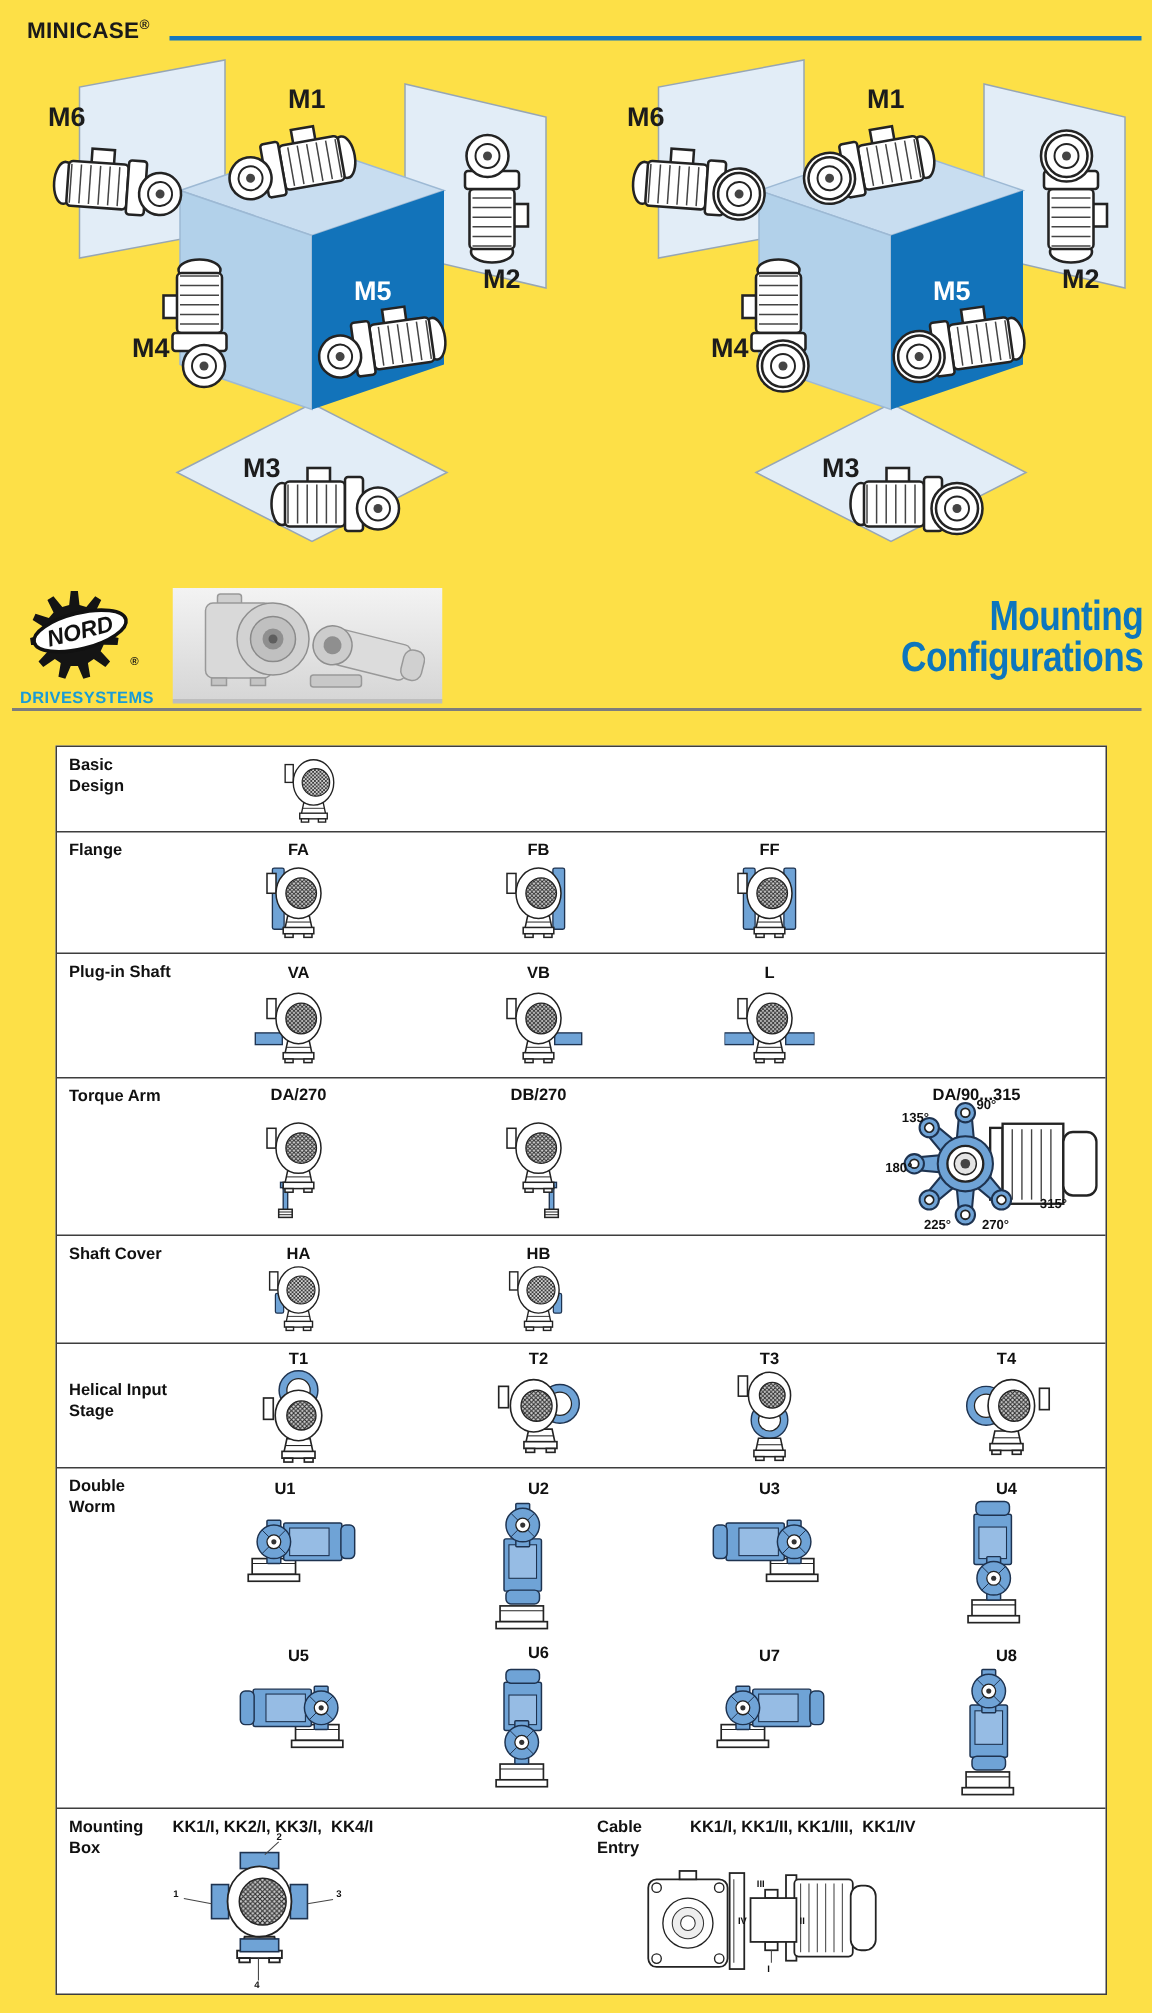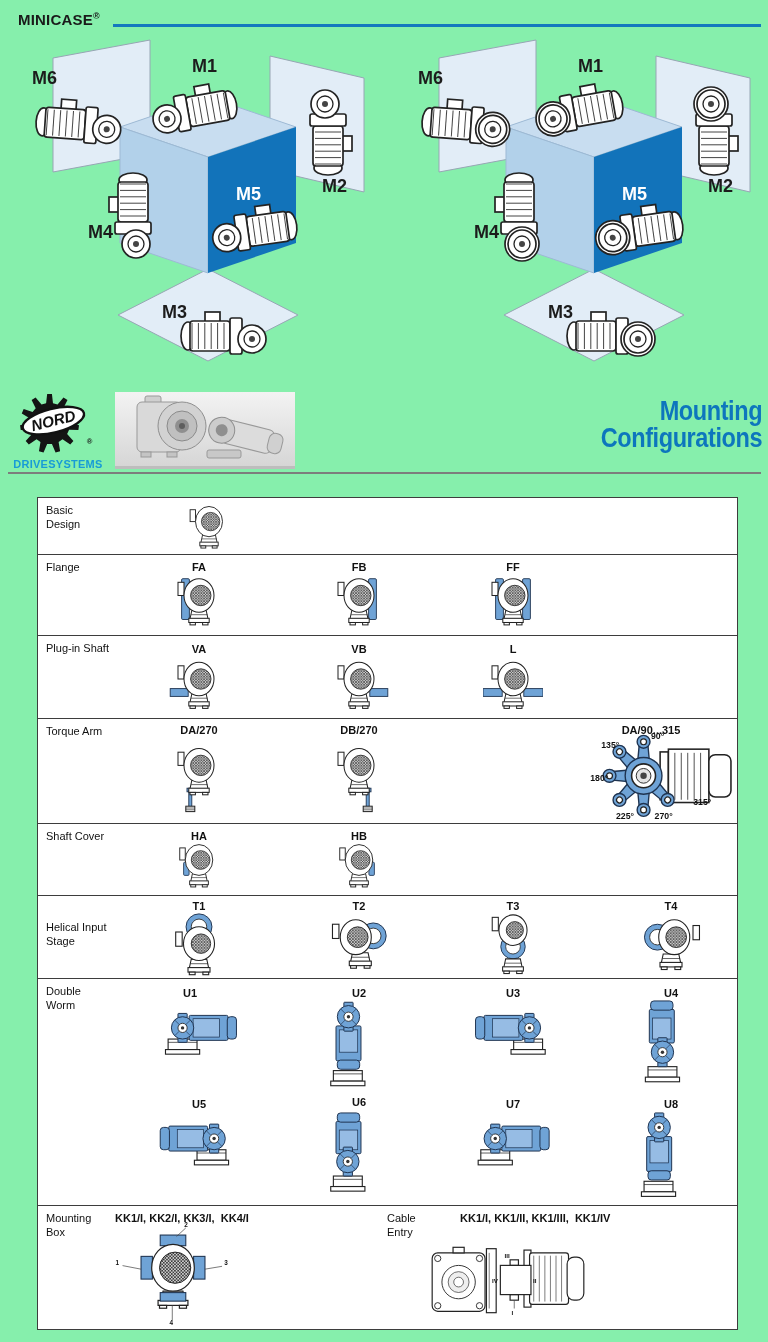--- a/index.html
+++ b/index.html
@@ -1,32 +1,32 @@
 <!DOCTYPE html>
 <html><head>
 <meta charset="utf-8">
 <style>
   html,body{margin:0;padding:0;background:#fff}
-  .page{position:relative;width:768px;height:1342px;background:#86efac;overflow:hidden;
+  .page{position:relative;width:768px;height:1342px;background:#fde047;overflow:hidden;
         font-family:"Liberation Sans",sans-serif;color:#111}
   .title{position:absolute;left:18px;top:11px;font-size:15px;font-weight:bold;color:#1a1a1a;letter-spacing:.2px}
   .title sup{font-size:9px}
   .blue-rule{position:absolute;left:113px;right:7px;top:24px;height:3px;background:#1478BE}
   .cube-svg{position:absolute;top:38px;width:368px;height:338px}
   .cube-svg.left{left:6px}
   .cube-svg.right{left:392px}
   .brand-logo{position:absolute;left:10px;top:392px;width:102px;height:84px}
   .photo{position:absolute;left:115px;top:392px;width:180px;height:78px}
   .heading{position:absolute;right:6px;top:397px;text-align:right;font-weight:bold;font-size:28px;
            line-height:.98;color:#0D76BD;transform:scaleX(.84);transform-origin:100% 0;letter-spacing:-.5px}
   .gray-rule{position:absolute;left:8px;right:7px;top:472px;height:2px;background:#7d7d7d}
   .tbl{position:absolute;left:37px;top:497px;width:701px;border:1.6px solid #3d3d3d;box-sizing:border-box;background:#fff}
   .row{position:relative;border-bottom:1.5px solid #3d3d3d;box-sizing:border-box}
   .row.last{border-bottom:none}
-  .rlabel{position:absolute;left:8px;top:5px;width:88px;font-size:11px;font-weight:normal;color:#111;line-height:1.3}
+  .rlabel{position:absolute;left:8px;top:5px;width:88px;font-size:11px;font-weight:bold;color:#111;line-height:1.3}
   .vl{position:absolute;width:80px;text-align:center;font-size:11px;font-weight:bold;color:#111}
   .thead{position:absolute;font-size:11px;font-weight:bold;color:#111;white-space:pre}
   .ic{position:absolute}
   .ic svg,.cube-svg svg,.brand-logo svg,.photo svg{width:100%;height:100%;display:block}
   
   .w{fill:#fff;stroke:#232323;stroke-width:1.7px}
   .w2{fill:#fff;stroke:#232323;stroke-width:1.3px}
   .b{fill:#6FA3D6;stroke:#1e3350;stroke-width:1.5px}
   .bl{fill:#96BCE4;stroke:#1e3350;stroke-width:1.1px}
   .ln{stroke:#232323;stroke-width:1.1px;fill:none}
@@ -825,21 +825,21 @@
     <line class="lng" x1="14" y1="67" x2="40" y2="72"></line>
     <line class="lng" x1="103" y1="14" x2="90" y2="26"></line>
     <line class="lng" x1="154" y1="68" x2="130" y2="72"></line>
     <line class="lng" x1="84" y1="144" x2="84" y2="123"></line>
     <text class="num" x="4" y="66">1</text>
     <text class="num" x="101" y="12">2</text>
     <text class="num" x="157" y="66">3</text>
     <text class="num" x="80" y="151">4</text>
           </svg>
         </div>
-      <div class="rlabel" style="left:349px;width:40px">Cable Entry</div>
+      <div class="rlabel" style="left:360px;width:40px">Cable Entry</div>
       <div class="thead" style="left:422px;top:6px">KK1/I, KK1/II, KK1/III,  KK1/IV</div>
       <div class="ic" style="left:390px;top:34px;width:160px;height:80px">
           <svg viewBox="0 0 230 106" preserveAspectRatio="xMidYMid meet">
     <rect class="w" x="138" y="10" width="10" height="82"></rect>
     <rect class="w" x="146" y="14" width="56" height="74" rx="4"></rect>
             <line class="lng" x1="152" y1="18" x2="152" y2="84"></line>
             <line class="lng" x1="160" y1="18" x2="160" y2="84"></line>
             <line class="lng" x1="168" y1="18" x2="168" y2="84"></line>
             <line class="lng" x1="176" y1="18" x2="176" y2="84"></line>
             <line class="lng" x1="184" y1="18" x2="184" y2="84"></line>

